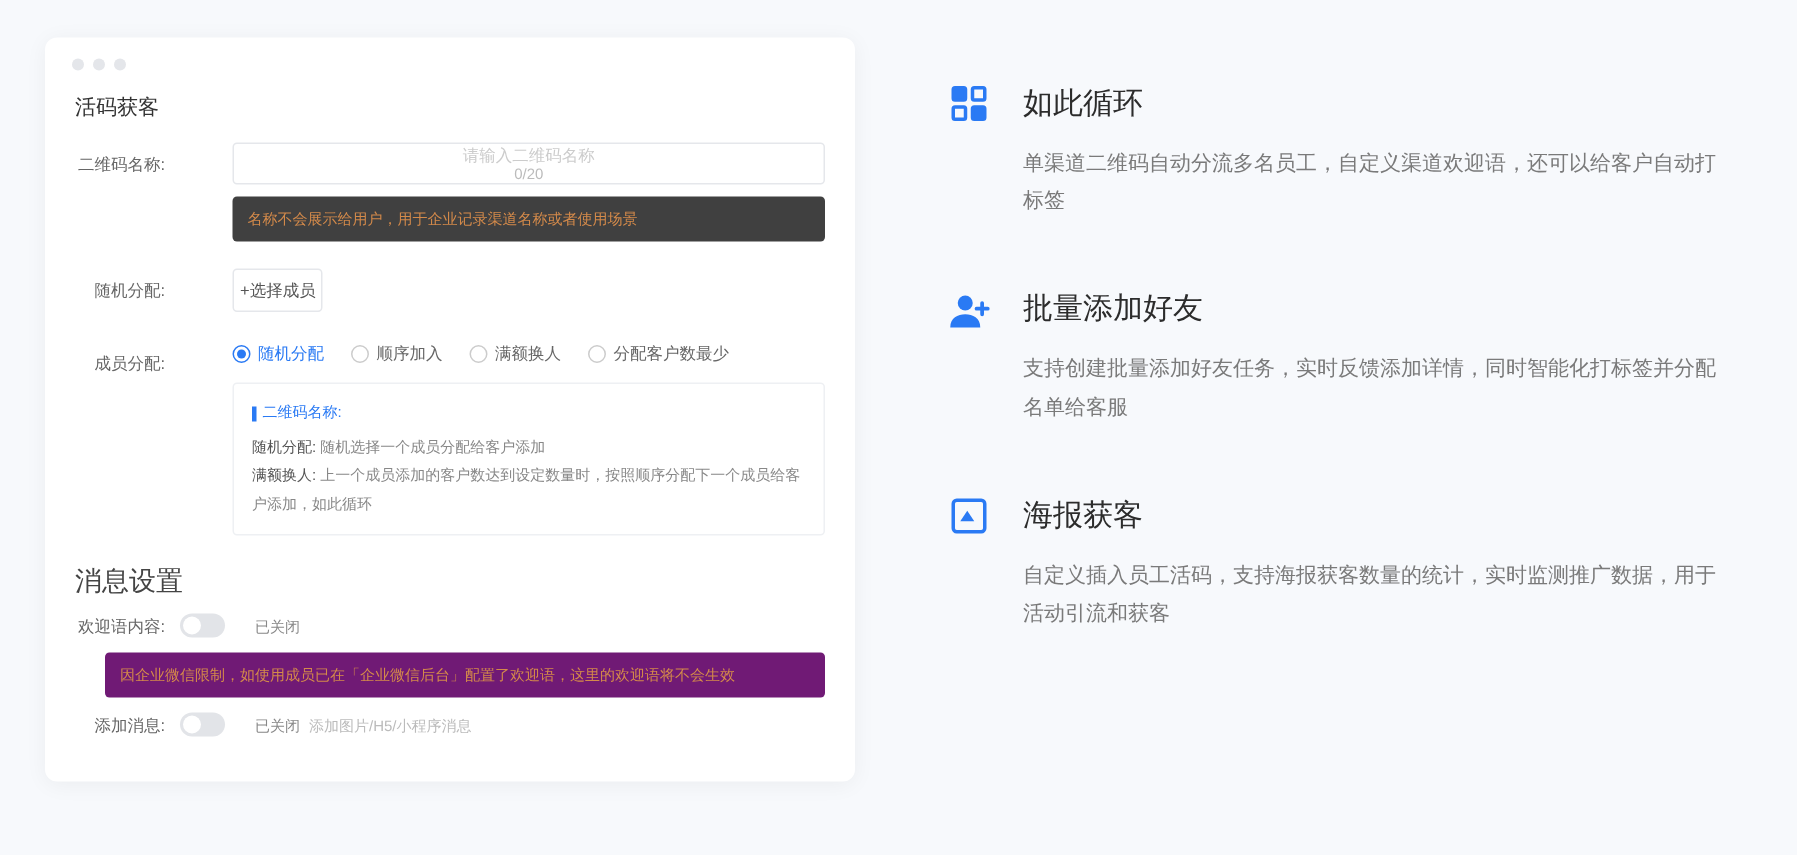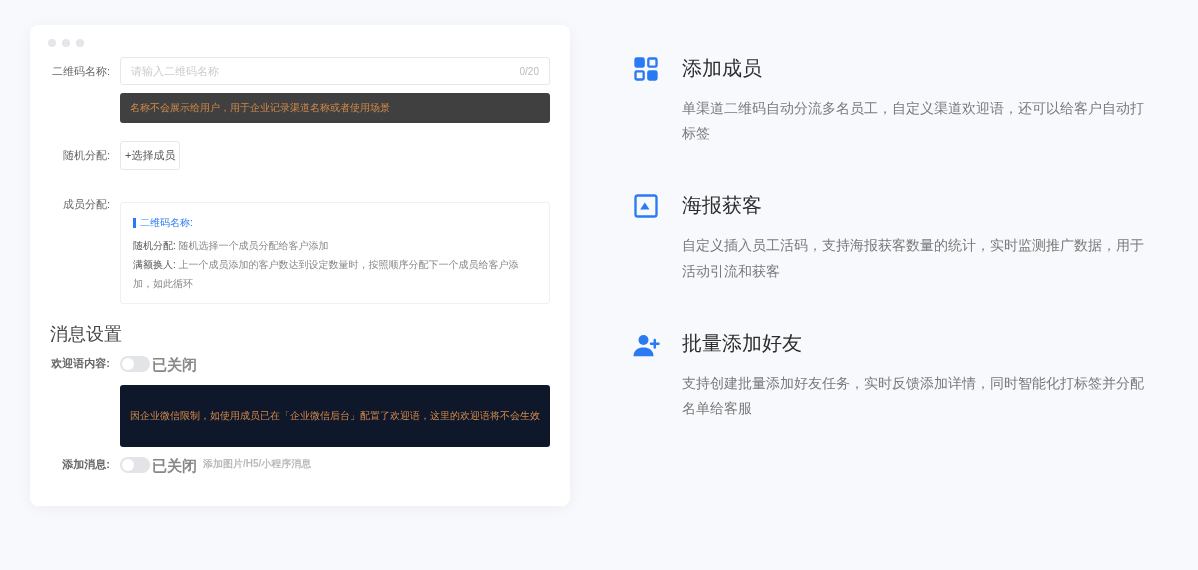--- a/index.html
+++ b/index.html
@@ -40,20 +40,21 @@
   font-weight: 500;
 }
 .form-section {
   padding: 0 20px;
 }
 .form-row {
   display: flex;
   align-items: flex-start;
   margin-bottom: 4px;
   font-size: 11px;
+  gap: 35px;
 }
 .form-label {
   width: 60px;
   flex-shrink: 0;
   color: #666;
   font-size: 11px;
   padding-top: 7px;
   text-align: right;
   margin-right: 10px;
 }
@@ -64,20 +65,21 @@
   width: 100%;
   height: 28px;
   border: 1px solid #e5e7eb;
   border-radius: 3px;
   padding: 0 10px;
   font-size: 11px;
   color: #999;
   display: flex;
   align-items: center;
   justify-content: space-between;
+  flex-direction: column;
 }
 .input-placeholder { color: #ccc; }
 .input-counter { color: #bbb; font-size: 10px; }
 .hint-warning {
   background: #404040;
   color: #d48a4a;
   font-size: 10px;
   padding: 8px 10px;
   margin-top: 8px;
   border-radius: 3px;
@@ -152,25 +154,24 @@
   font-weight: 400;
 }
 .section-header {
   font-size: 18px;
   color: #444;
   padding: 14px 20px 10px;
   border-top: 0;
 }
 .toggle-row {
   display: flex;
-  align-items: flex-start;
+  align-items: flex-end;
   padding: 0 20px;
   margin-bottom: 10px;
   font-size: 11px;
-  font-weight: bold;
 }
 .toggle-label {
   width: 60px;
   text-align: right;
   margin-right: 10px;
   color: #666;
   font-size: 11px;
 }
 .switch {
   width: 30px;
@@ -183,35 +184,35 @@
 .switch-knob {
   width: 12px;
   height: 12px;
   background: #fff;
   border-radius: 50%;
   position: absolute;
   top: 2px;
   left: 2px;
 }
 .switch-text {
-  font-size: 15px;
+  font-size: 10px;
   color: #888;
-  margin-left: 2px;
+  margin-left: 20px;
 }
 .switch-extra {
   font-size: 10px;
   color: #bbb;
   margin-left: 6px;
 }
 .hint-warning-inline {
-  background: #0f172a;
+  background: #701a75;
   color: #d48a4a;
   font-size: 10px;
-  padding: 24px 10px;
-  margin: 6px 20px 10px 90px;
+  padding: 8px 10px;
+  margin: 6px 20px 10px 40px;
   border-radius: 3px;
 }
 
 
 .right-panel {
   flex: 1;
   padding-top: 30px;
 }
 .feature {
   display: flex;
@@ -244,20 +245,21 @@
 </head>
 <body>
 
 <div class="container">
   <div class="left-panel">
     <div class="window-dots">
       <div class="dot"></div>
       <div class="dot"></div>
       <div class="dot"></div>
     </div>
+    <div class="panel-title">活码获客</div>
 
     <div class="form-section">
 
       <div class="form-row">
         <div class="form-label">二维码名称:</div>
         <div class="form-content">
           <div class="text-input">
             <span class="input-placeholder">请输入二维码名称</span>
             <span class="input-counter">0/20</span>
           </div>
@@ -268,20 +270,40 @@
       <div class="form-row" style="margin-top:18px;">
         <div class="form-label">随机分配:</div>
         <div class="form-content">
           <div class="add-member-btn">+选择成员</div>
         </div>
       </div>
 
       <div class="form-row" style="margin-top:20px;">
         <div class="form-label">成员分配:</div>
         <div class="form-content">
+          <div class="radio-group">
+            <label class="radio-item active">
+              <span class="radio-circle checked">
+                  <span class="radio-dot"></span>
+                </span>
+              <span>随机分配</span>
+            </label>
+            <label class="radio-item">
+              <span class="radio-circle"></span>
+              <span>顺序加入</span>
+            </label>
+            <label class="radio-item">
+              <span class="radio-circle"></span>
+              <span>满额换人</span>
+            </label>
+            <label class="radio-item">
+              <span class="radio-circle"></span>
+              <span>分配客户数最少</span>
+            </label>
+          </div>
 
           <div class="tips-box">
             <div class="tips-title">二维码名称:</div>
             <div class="tips-line"><strong>随机分配:</strong> <span>随机选择一个成员分配给客户添加</span></div>
             <div class="tips-line"><strong>满额换人:</strong> <span>上一个成员添加的客户数达到设定数量时，按照顺序分配下一个成员给客户添加，如此循环</span></div>
           </div>
         </div>
       </div>
     </div>
 
@@ -311,46 +333,46 @@
     <div class="feature">
       <div class="feature-icon">
         <svg width="28" height="28" viewBox="0 0 24 24" fill="none" stroke="#2a7af4" stroke-width="2">
           <rect x="3" y="3" width="7" height="7" rx="1" fill="#2a7af4"></rect>
           <rect x="14" y="3" width="7" height="7" rx="1"></rect>
           <rect x="3" y="14" width="7" height="7" rx="1"></rect>
           <rect x="14" y="14" width="7" height="7" rx="1" fill="#2a7af4"></rect>
         </svg>
       </div>
       <div class="feature-body">
-        <div class="feature-title">添加成员</div>
+        <div class="feature-title">如此循环</div>
         <div class="feature-desc">单渠道二维码自动分流多名员工，自定义渠道欢迎语，还可以给客户自动打标签</div>
-      </div>
-    </div>
-
-    <div class="feature">
-      <div class="feature-icon">
-        <svg width="28" height="28" viewBox="0 0 24 24" fill="none" stroke="#2a7af4" stroke-width="2">
-          <rect x="3" y="3" width="18" height="18" rx="2"></rect>
-          <path d="M7 15 L11 9 L15 15 Z" fill="#2a7af4" stroke="none"></path>
-        </svg>
-      </div>
-      <div class="feature-body">
-        <div class="feature-title">海报获客</div>
-        <div class="feature-desc">自定义插入员工活码，支持海报获客数量的统计，实时监测推广数据，用于活动引流和获客</div>
       </div>
     </div>
 
     <div class="feature">
       <div class="feature-icon">
         <svg width="30" height="30" viewBox="0 0 24 24" fill="#2a7af4">
           <circle cx="10" cy="8" r="4"></circle>
           <path d="M2 21 C2 16 6 14 10 14 C14 14 18 16 18 21 Z"></path>
           <path d="M19 8 L19 14 M16 11 L22 11" stroke="#2a7af4" stroke-width="2" stroke-linecap="round"></path>
         </svg>
       </div>
       <div class="feature-body">
         <div class="feature-title">批量添加好友</div>
         <div class="feature-desc">支持创建批量添加好友任务，实时反馈添加详情，同时智能化打标签并分配名单给客服</div>
       </div>
     </div>
 
+    <div class="feature">
+      <div class="feature-icon">
+        <svg width="28" height="28" viewBox="0 0 24 24" fill="none" stroke="#2a7af4" stroke-width="2">
+          <rect x="3" y="3" width="18" height="18" rx="2"></rect>
+          <path d="M7 15 L11 9 L15 15 Z" fill="#2a7af4" stroke="none"></path>
+        </svg>
+      </div>
+      <div class="feature-body">
+        <div class="feature-title">海报获客</div>
+        <div class="feature-desc">自定义插入员工活码，支持海报获客数量的统计，实时监测推广数据，用于活动引流和获客</div>
+      </div>
+    </div>
+
   </div>
 </div>
 
 </body></html>

